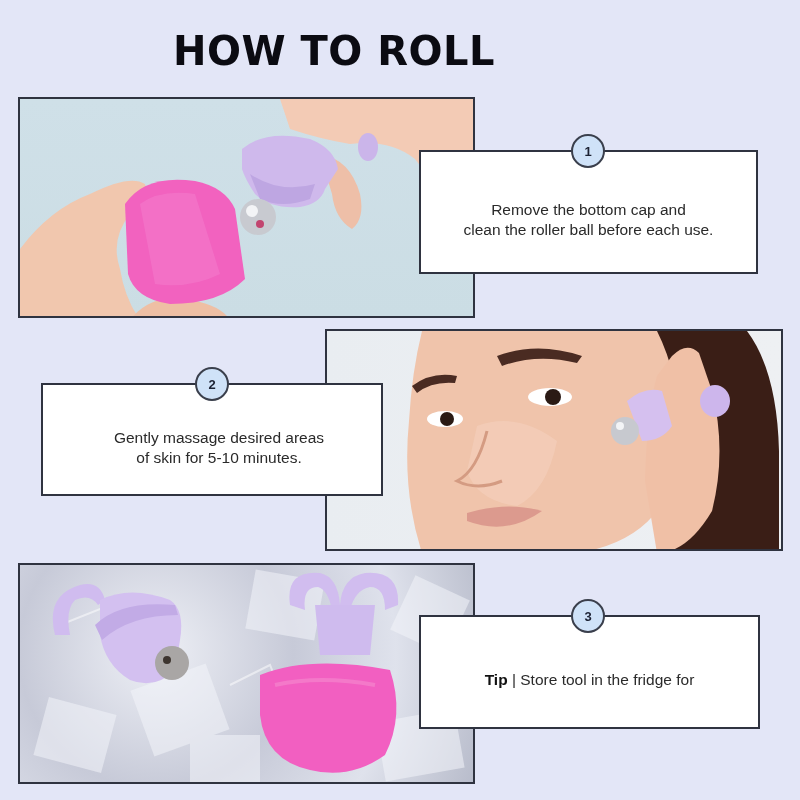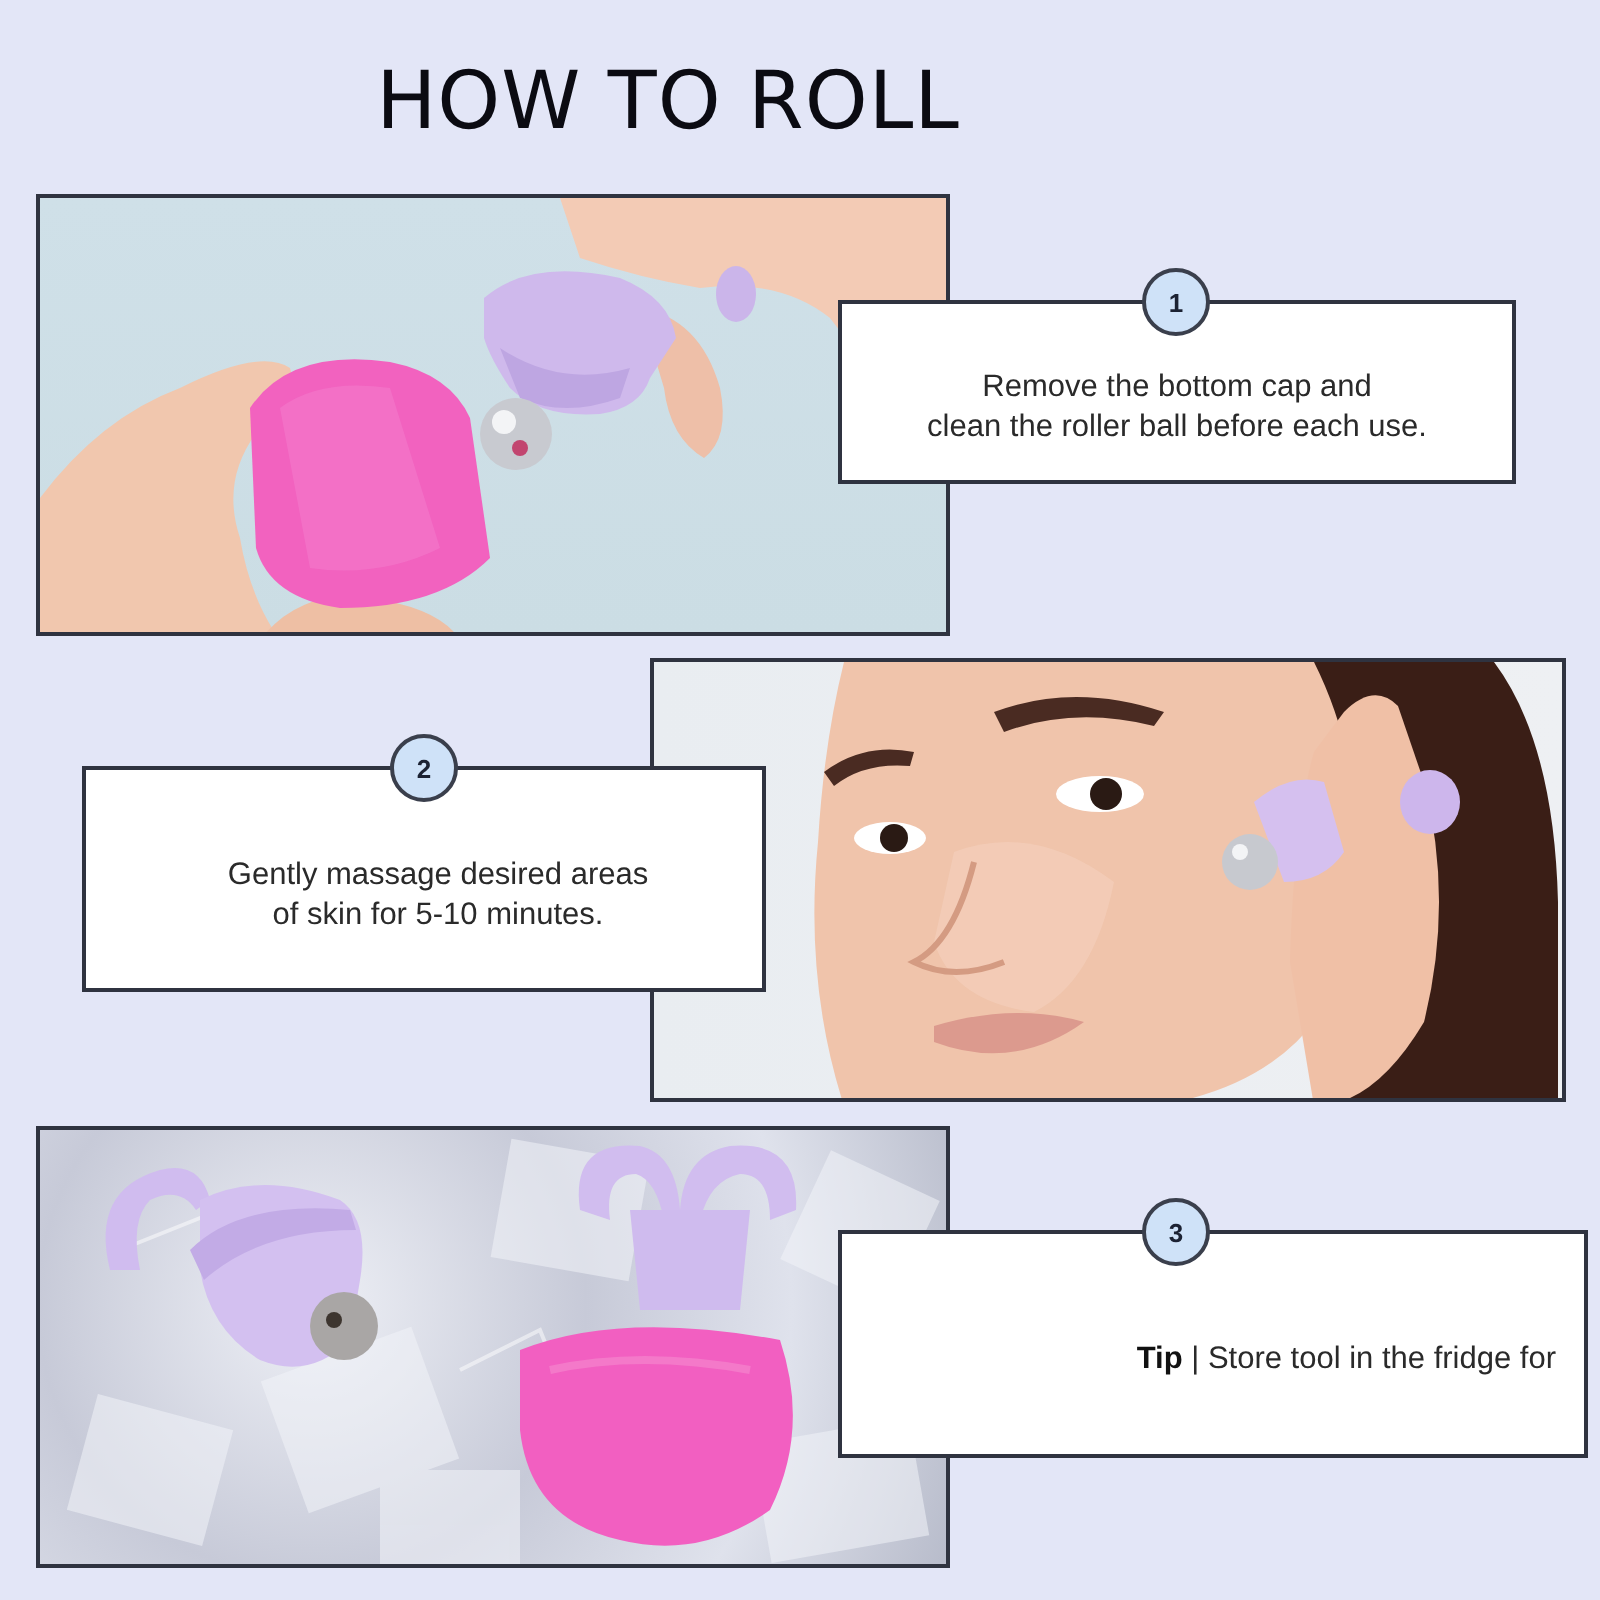--- a/index.html
+++ b/index.html
@@ -5,21 +5,21 @@
   * { box-sizing: border-box; margin: 0; padding: 0; }
   html, body { width: 800px; height: 800px; overflow: hidden; }
   body {
     background: #e3e6f7;
     font-family: "Liberation Sans", "DejaVu Sans", sans-serif;
     position: relative;
   }
   .title {
     position: absolute; left: 0; top: 26px; width: 668px;
     text-align: center; font-family: "DejaVu Sans", sans-serif;
-    font-weight: 400; font-size: 40px; letter-spacing: 0.5px;
+    font-weight: 700; font-size: 40px; letter-spacing: 0.5px;
     color: #0b0b12; line-height: 50px;
   }
   .panel {
     position: absolute; border: 2px solid #2f3340; overflow: hidden;
   }
   .textbox {
     position: absolute; background: #ffffff; border: 2px solid #2f3340;
     display: flex; align-items: center; justify-content: center;
     text-align: center; font-size: 15.5px; line-height: 20px; color: #2a2a2a;
     padding: 16px 14px 0 14px; z-index: 3;
@@ -61,21 +61,21 @@
     <path d="M230 75 Q260 95 295 85 L290 100 Q262 110 240 100 Z" fill="#bea6e2"></path>
 
     <circle cx="238" cy="118" r="18" fill="#c8cad0"></circle>
     <circle cx="232" cy="112" r="6" fill="#f3f4f6"></circle>
     <circle cx="240" cy="125" r="4" fill="#c2456f"></circle>
 
     <ellipse cx="348" cy="48" rx="10" ry="14" fill="#cbb5ea"></ellipse>
   </svg>
 </div>
 
-<div class="textbox" style="left:419px; top:150px; width:339px; height:92px;">
+<div class="textbox" style="left:419px; top:150px; width:339px; height:124px;">
   <div>
     <div>Remove the bottom cap and</div>
     <div>clean the roller ball before each use.</div>
   </div>
 </div>
 <div class="badge" style="left:571px; top:134px;">1</div>
 
 <div class="panel p2">
   <svg width="458" height="222" viewBox="0 0 458 222">
 
@@ -138,18 +138,18 @@
 
     <path d="M270 40 Q265 5 300 8 Q318 12 320 40 L312 45 Q308 25 298 22 Q282 22 285 45 Z" fill="#d1bdef"></path>
     <path d="M320 40 Q322 12 345 8 Q380 5 378 40 L365 45 Q365 22 350 22 Q335 25 330 45 Z" fill="#d1bdef"></path>
     <path d="M295 40 L355 40 L350 90 L300 90 Z" fill="#cfbbee"></path>
 
     <path d="M240 110 Q290 90 370 105 Q385 150 365 190 Q330 215 290 205 Q245 195 240 150 Z" fill="#f25fc1"></path>
     <path d="M255 120 Q300 110 355 120" fill="none" stroke="#f58acf" stroke-width="4" opacity="0.6"></path>
   </svg>
 </div>
 
-<div class="textbox" style="left:419px; top:615px; width:375px; height:114px;justify-content:flex-end;">
+<div class="textbox" style="left:419px; top:615px; width:341px; height:114px;">
   <div>
     <div><b>Tip</b><span> | Store tool in the fridge for</span></div>
   </div>
 </div>
 <div class="badge" style="left:571px; top:599px;">3</div>
 
 </body></html>

